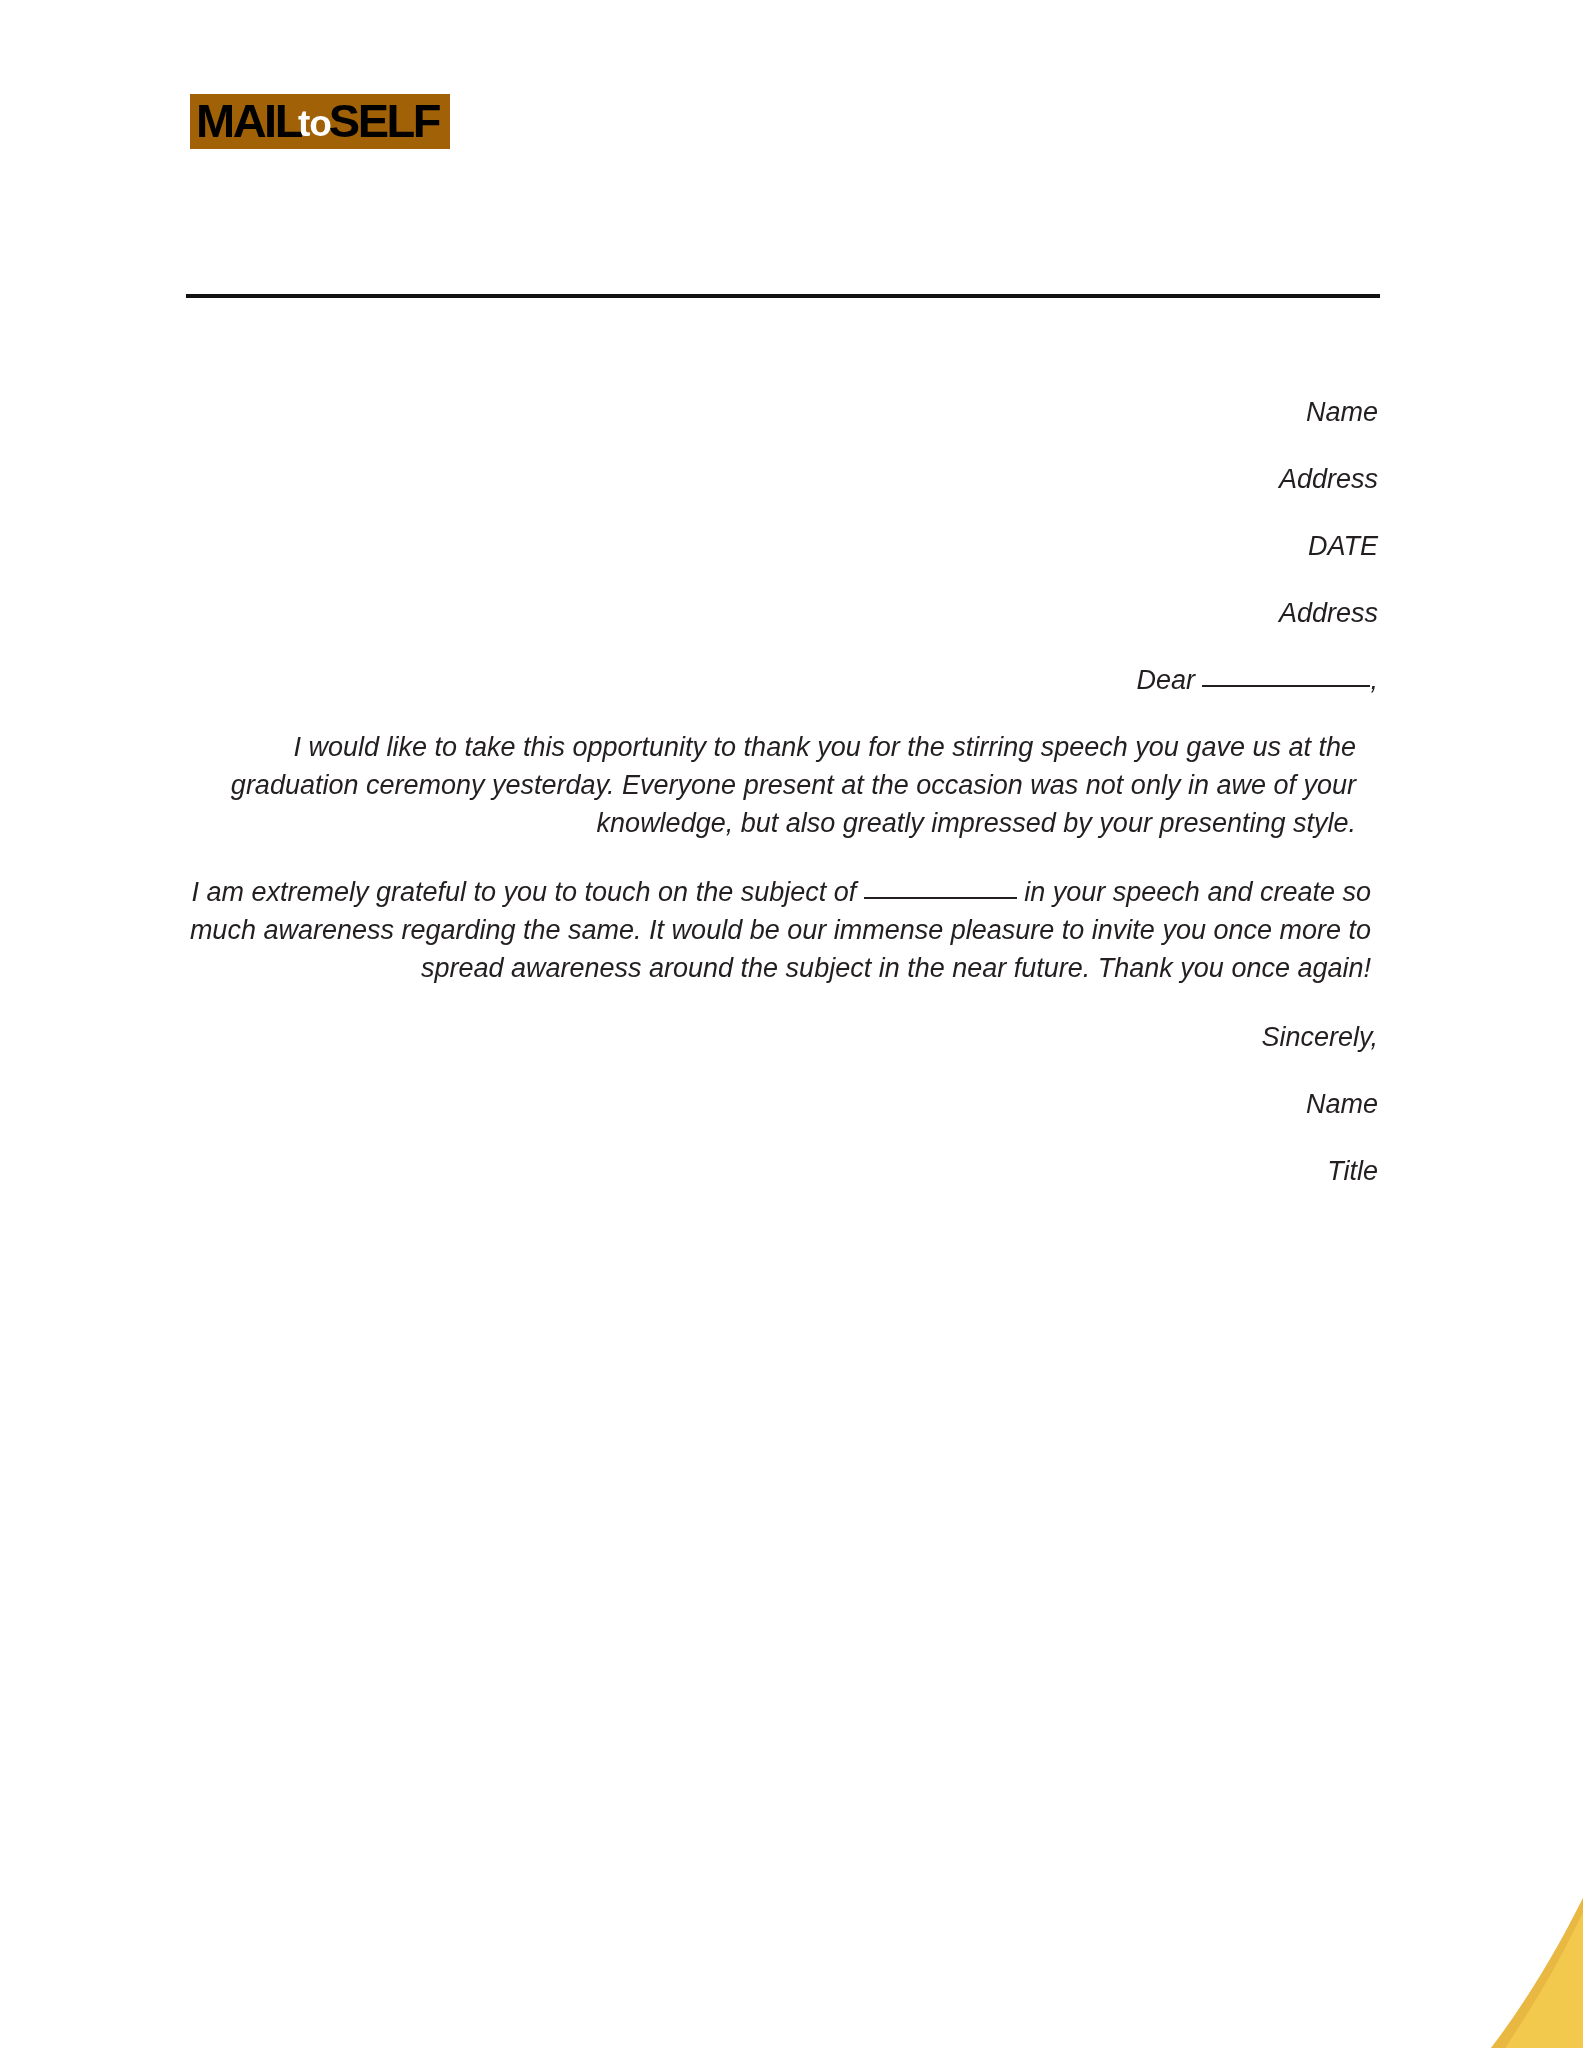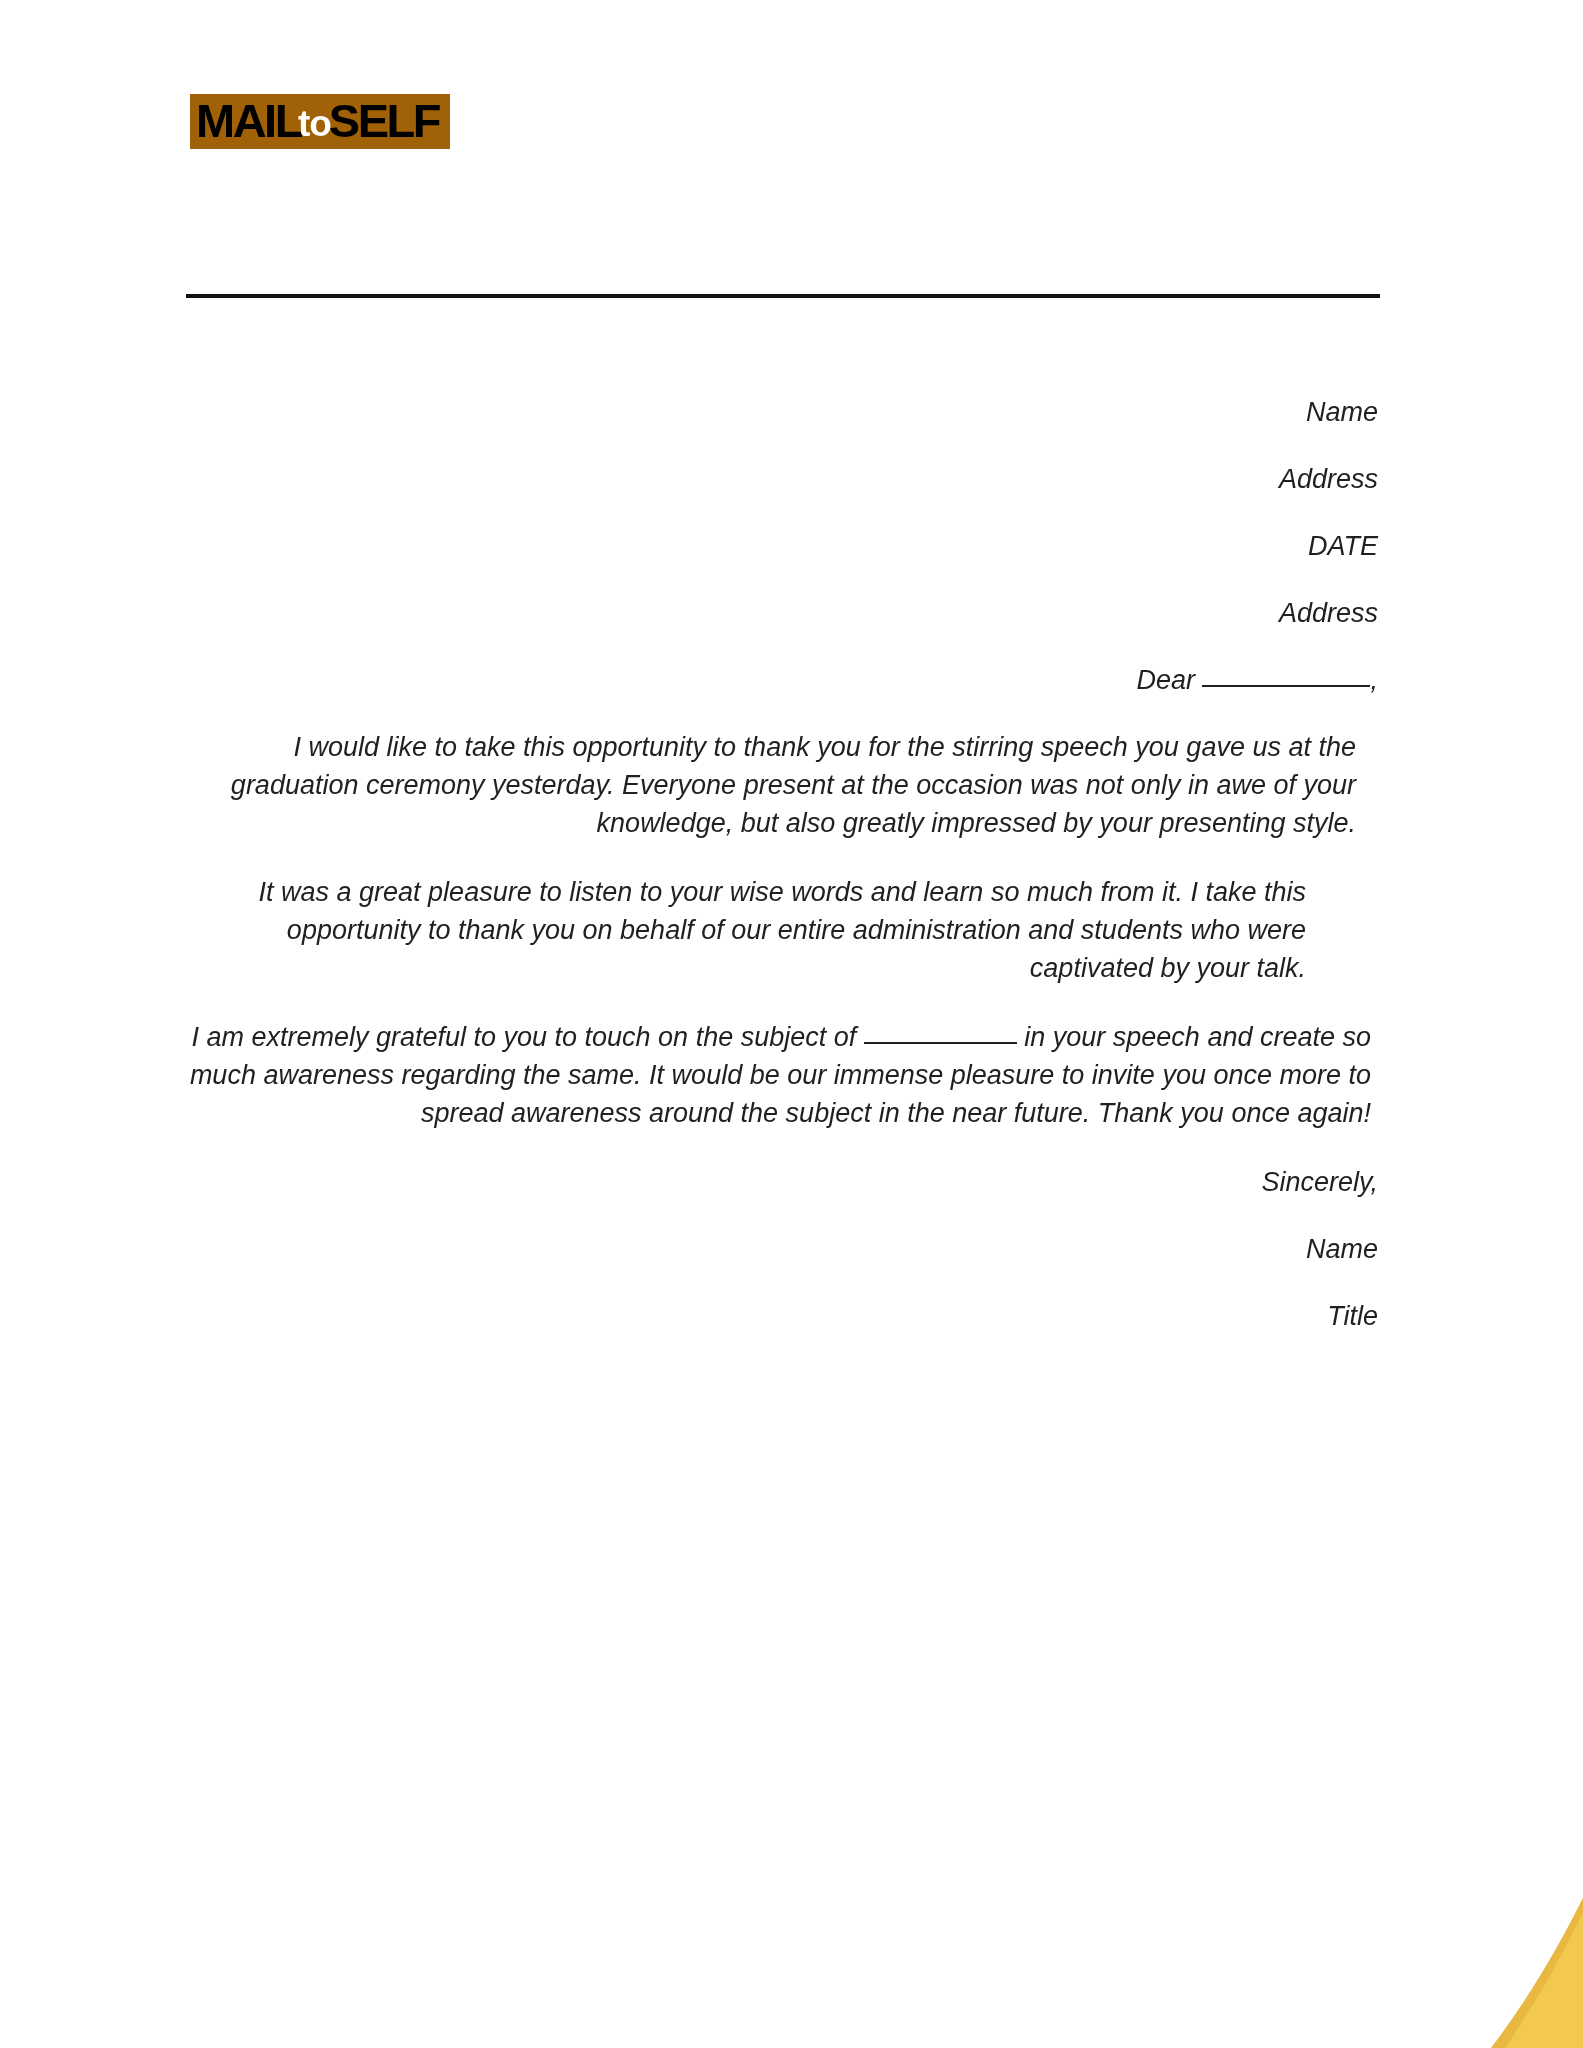--- a/index.html
+++ b/index.html
@@ -131,21 +131,20 @@
 
     <p class="line">Name</p>
     <p class="line">Address</p>
     <p class="line">DATE</p>
     <p class="line">Address</p>
 
     <p class="line"><span>Dear</span> <span class="blank blank-salutation"></span><span>,</span></p>
 
     <p class="para p1">I would like to take this opportunity to thank you for the stirring speech you gave us at the graduation ceremony yesterday. Everyone present at the occasion was not only in awe of your knowledge, but also greatly impressed by your presenting style.</p>
 
-    <p class="para p2">It was a great pleasure to listen to your wise words and learn so much from it. I take this opportunity to thank you on behalf of our entire administration and students who were captivated by your talk.</p>
 
     <p class="para p3"><span>I am extremely grateful to you to touch on the subject of</span> <span class="blank blank-subject"></span> <span>in your speech and create so much awareness regarding the same. It would be our immense pleasure to invite you once more to spread awareness around the subject in the near future. Thank you once again!</span></p>
 
     <p class="line">Sincerely,</p>
     <p class="line">Name</p>
     <p class="line">Title</p>
 
   </div>
 
   <svg class="corner-decor" viewBox="0 0 170 150" preserveAspectRatio="none">

